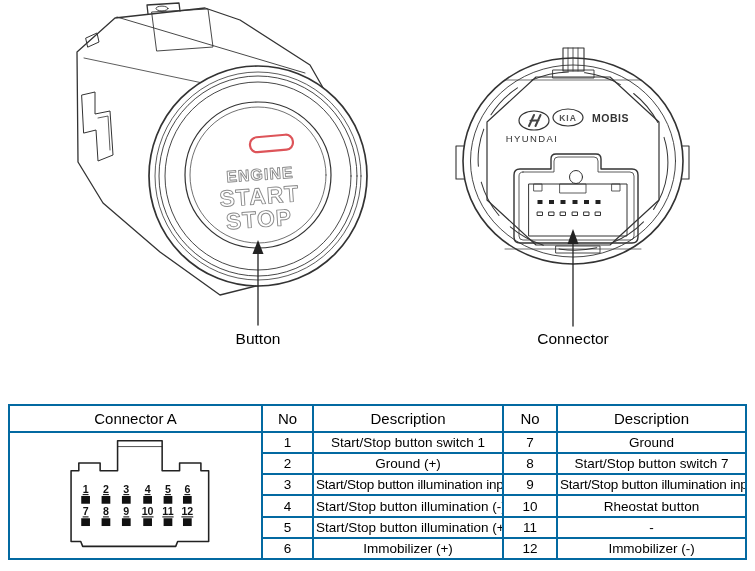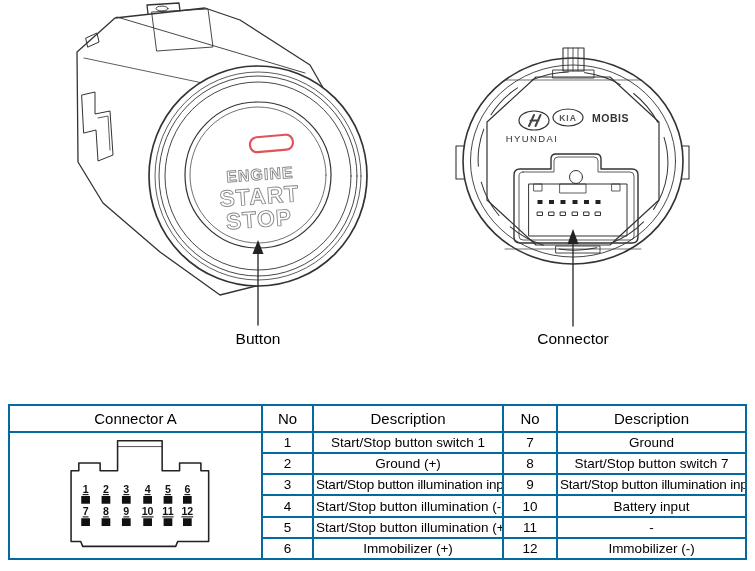--- a/index.html
+++ b/index.html
@@ -214,21 +214,21 @@
     <tr>
       <td>3</td>
       <td class="sz-xs">Start/Stop button illumination input 1</td>
       <td>9</td>
       <td class="sz-xs">Start/Stop button illumination input 2</td>
     </tr>
     <tr>
       <td>4</td>
       <td class="sz-s">Start/Stop button illumination (-)</td>
       <td>10</td>
-      <td class="sz-s">Battery input</td>
+      <td class="sz-s">Rheostat button</td>
     </tr>
     <tr>
       <td>5</td>
       <td class="sz-s">Start/Stop button illumination (+)</td>
       <td>11</td>
       <td>-</td>
     </tr>
     <tr>
       <td>6</td>
       <td>Immobilizer (+)</td>

